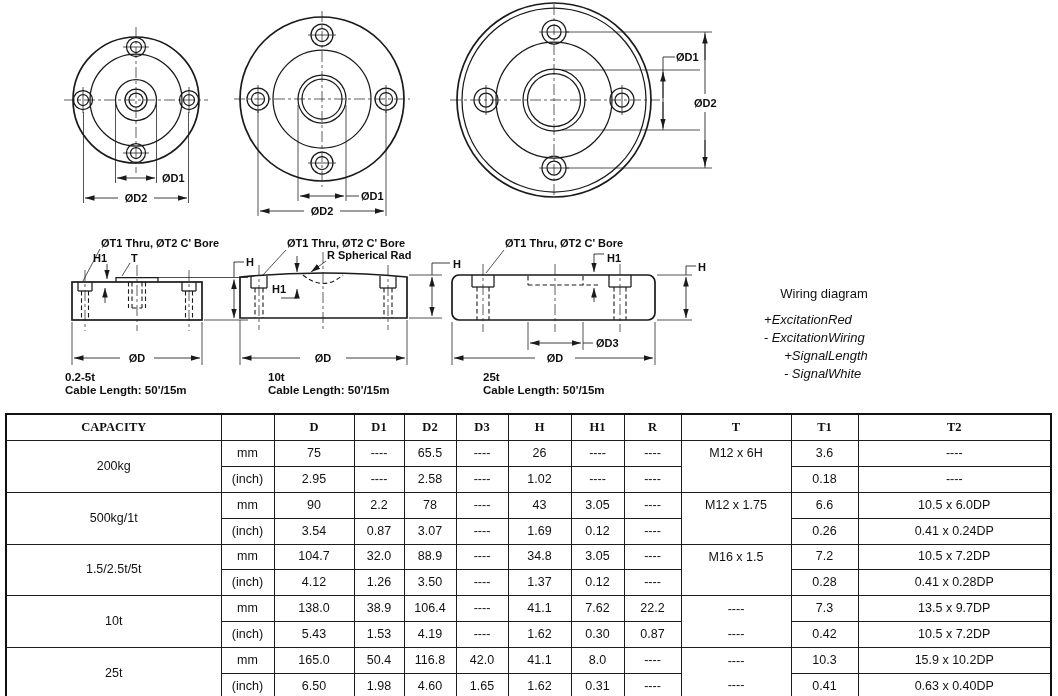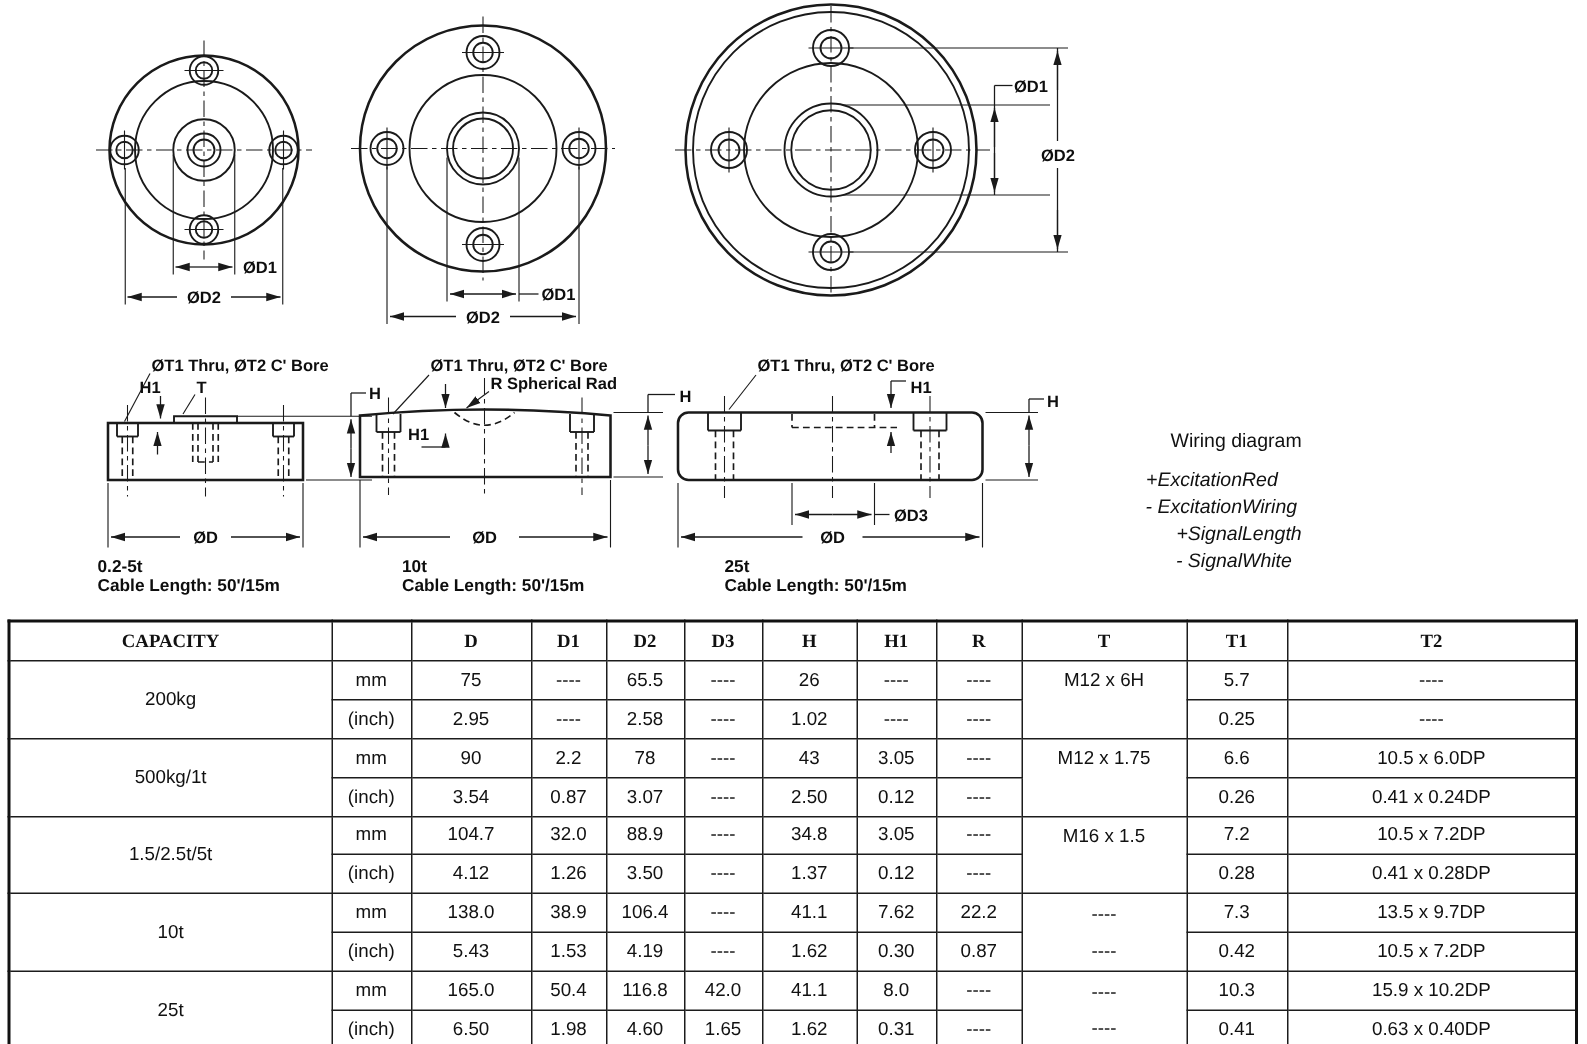--- a/index.html
+++ b/index.html
@@ -375,33 +375,33 @@
       <td>----</td>
       <td>65.5</td>
       <td>----</td>
       <td>26</td>
       <td>----</td>
       <td>----</td>
       <td rowspan="2" class="t-merged">
         <div class="tl">M12 x 6H</div>
         <div class="tl"></div>
       </td>
-      <td>5.7</td>
+      <td>3.6</td>
       <td>----</td>
     </tr>
     <tr>
       <td>(inch)</td>
       <td>2.95</td>
       <td>----</td>
       <td>2.58</td>
       <td>----</td>
       <td>1.02</td>
       <td>----</td>
       <td>----</td>
-      <td>0.25</td>
+      <td>0.18</td>
       <td>----</td>
     </tr>
 
     <tr>
       <td rowspan="2">500kg/1t</td>
       <td>mm</td>
       <td>90</td>
       <td>2.2</td>
       <td>78</td>
       <td>----</td>
@@ -414,21 +414,21 @@
       </td>
       <td>6.6</td>
       <td>10.5 x 6.0DP</td>
     </tr>
     <tr>
       <td>(inch)</td>
       <td>3.54</td>
       <td>0.87</td>
       <td>3.07</td>
       <td>----</td>
-      <td>2.50</td>
+      <td>1.69</td>
       <td>0.12</td>
       <td>----</td>
       <td>0.26</td>
       <td>0.41 x 0.24DP</td>
     </tr>
 
     <tr>
       <td rowspan="2">1.5/2.5t/5t</td>
       <td>mm</td>
       <td>104.7</td>

